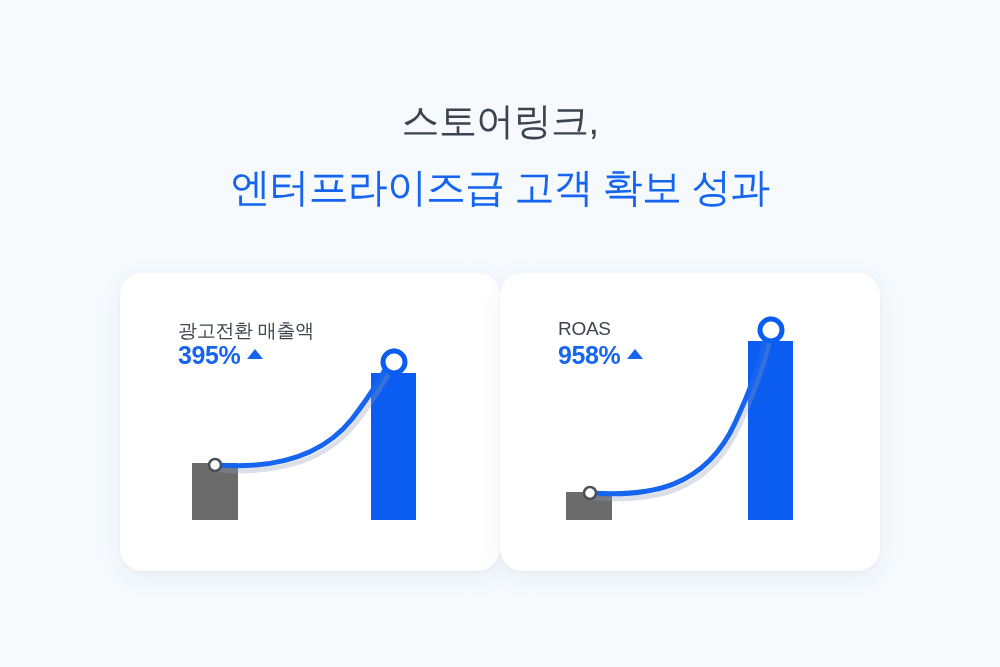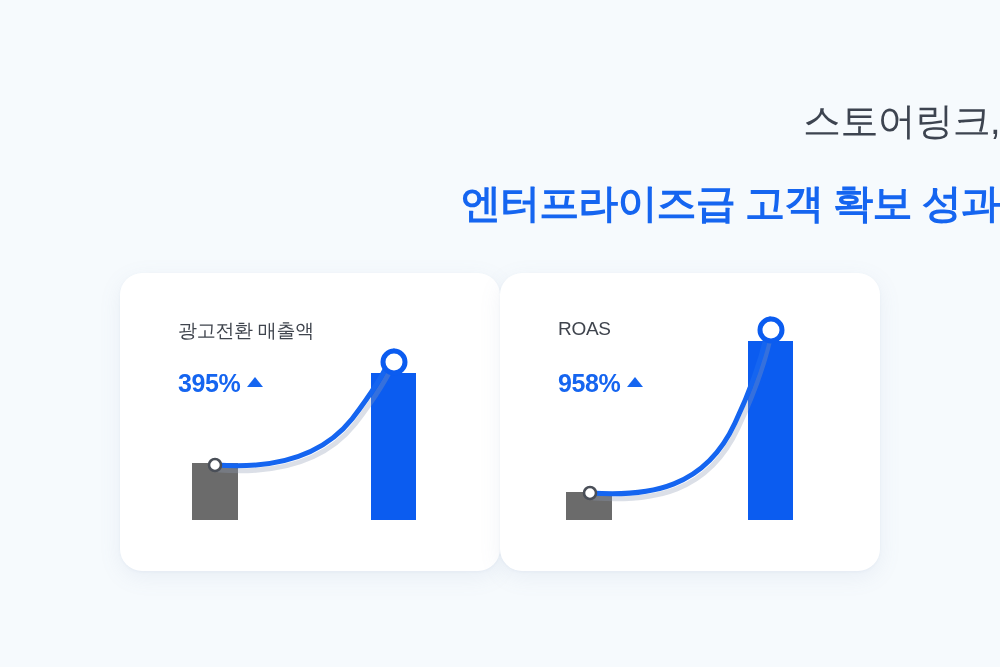--- a/index.html
+++ b/index.html
@@ -22,37 +22,37 @@
     width: 1000px;
     height: 667px;
   }
 
   
   .headline {
     position: absolute;
     top: 98px;
     left: 0;
     width: 1000px;
-    text-align: right;
+    text-align: center;
   }
 
   .headline-line1 {
     display: block;
     font-size: 38px;
     font-weight: 400;
     color: #3d4450;
     letter-spacing: -0.6px;
     line-height: 1.25;
   }
 
   .headline-line2 {
     display: block;
-    margin-top: 32px;
+    margin-top: 16px;
     font-size: 40px;
-    font-weight: 700;
+    font-weight: 400;
     color: #1565f0;
     letter-spacing: -0.9px;
     line-height: 1.25;
   }
 
   
   .cards {
     position: absolute;
     top: 273px;
     left: 120px;
@@ -79,21 +79,21 @@
     left: 58px;
     font-size: 19px;
     font-weight: 400;
     color: #3f444d;
     letter-spacing: -0.3px;
     white-space: nowrap;
   }
 
   .card-metric {
     position: absolute;
-    top: 96px;
+    top: 68px;
     left: 58px;
     display: flex;
     align-items: center;
     gap: 7px;
     white-space: nowrap;
   }
 
   .card-metric-value {
     font-size: 25px;
     font-weight: 700;

